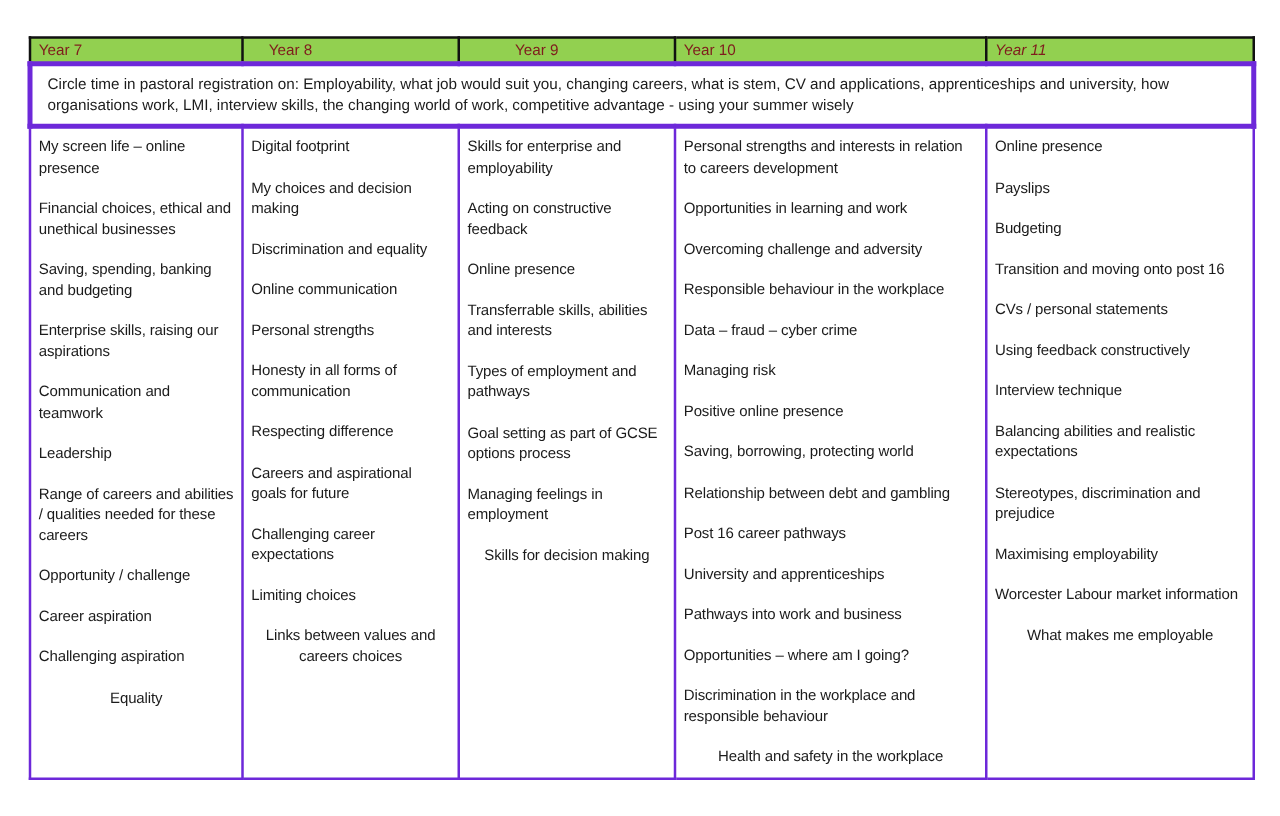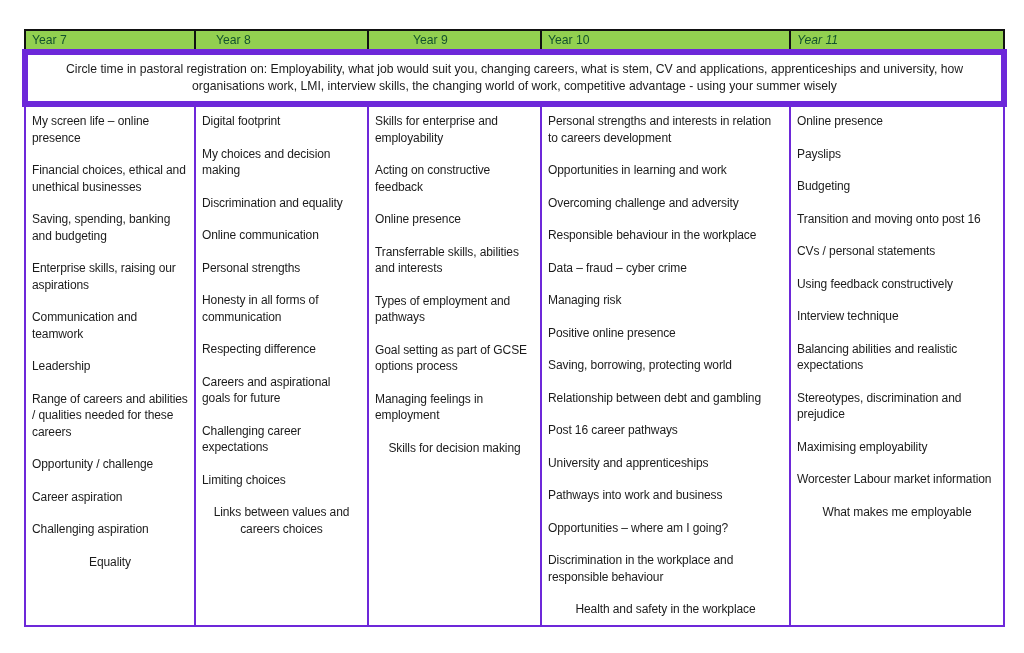--- a/index.html
+++ b/index.html
@@ -27,26 +27,25 @@
   col.c2 { width: 173px; }
   col.c3 { width: 249px; }
   col.c4 { width: 214px; }
   th.year-header {
     border: 2px solid #111111;
     font-size: 12.2px;
     font-weight: 400;
     text-align: left;
     padding: 2px 6px 2px 6px;
     height: 19px;
-    color: #14532d;
+    color: #7f1d1d;
   }
   td.banner-cell {
-    border: 6px solid #6d28d9;
+    border: 4px solid #6d28d9;
     font-size: 12.2px;
-    text-align: center;
     vertical-align: middle;
     padding: 6px 12px;
     line-height: 17px;
     height: 47px;
   }
   td.body-cell {
     border: 2px solid #6d28d9;
     vertical-align: top;
     padding: 6px 6px 6px 6px;
     font-size: 12px;

